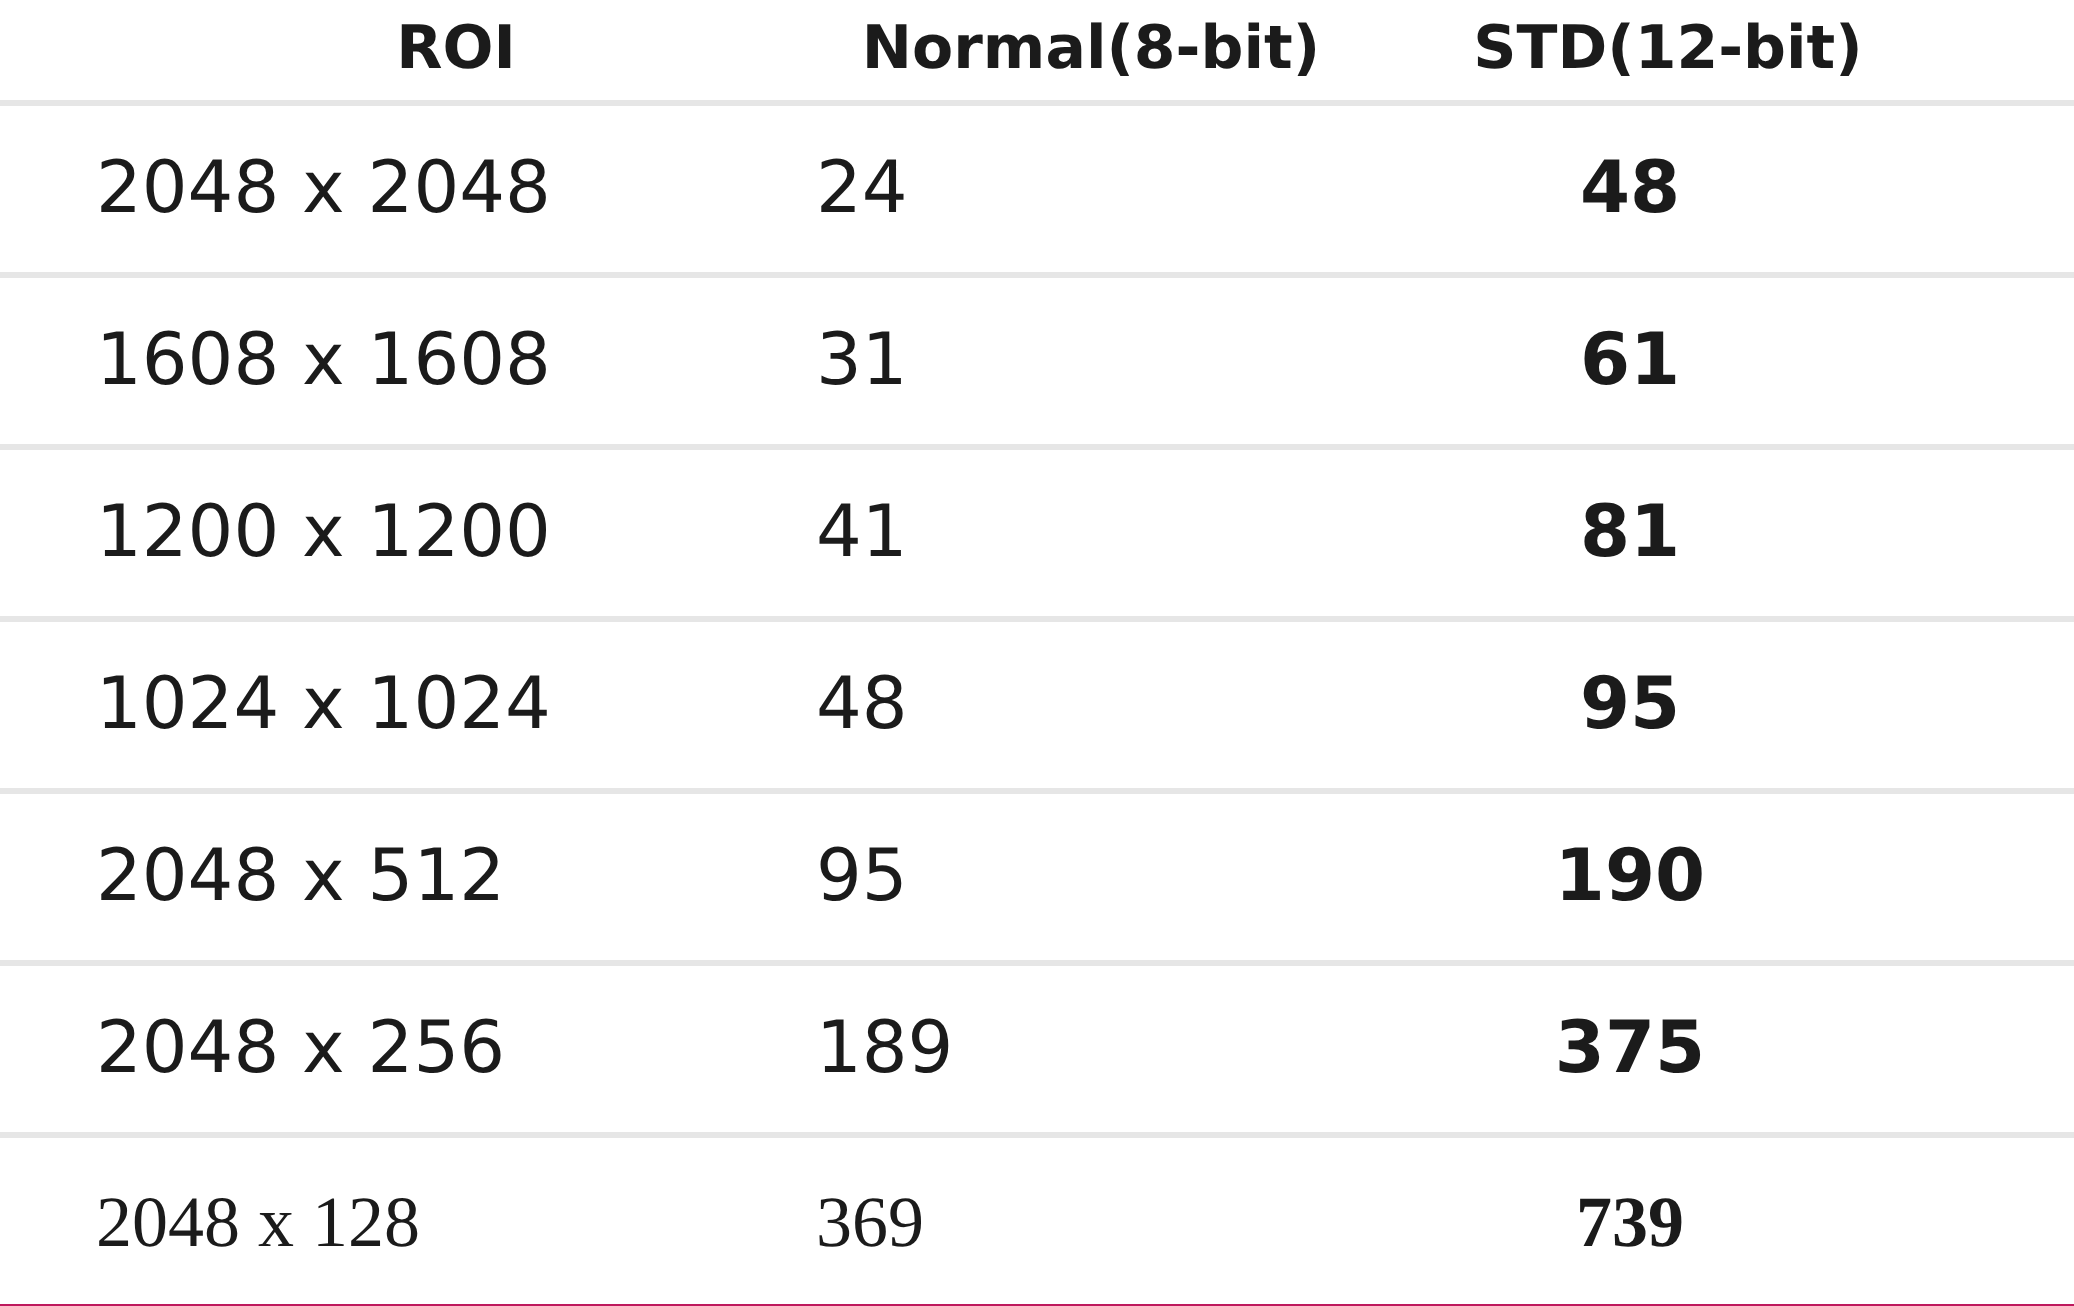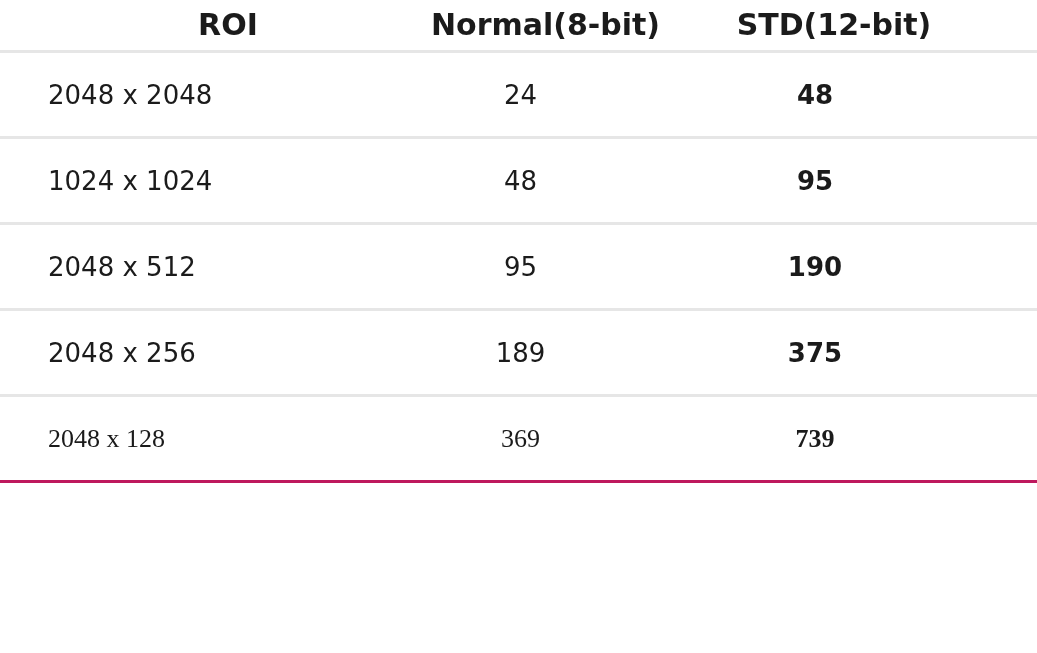--- a/index.html
+++ b/index.html
@@ -55,34 +55,33 @@
   }
   .roi-table tbody tr:last-child {
     border-bottom: 3px solid #be185d;
     font-family: Liberation Serif, serif;
   }
 
   .roi-table tbody td {
     height: 83px;
     padding: 0;
     vertical-align: middle;
-    font-size: 26px;
+    font-size: 36px;
     line-height: 1;
     color: #1b1b1b;
     border-left: 0;
     border-right: 0;
   }
 
   .roi-table tbody td.c-roi {
     text-align: left;
     padding-left: 48px;
     font-weight: normal;
   }
   .roi-table tbody td.c-normal {
-    text-align: center;
     padding-right: 50px;
     font-weight: normal;
   }
   .roi-table tbody td.c-std {
     text-align: center;
     padding-right: 90px;
     font-weight: bold;
   }
 </style>
 </head>
@@ -101,20 +100,30 @@
       <th class="h-std">STD(12-bit)</th>
     </tr>
   </thead>
   <tbody>
     <tr>
       <td class="c-roi">2048 x 2048</td>
       <td class="c-normal">24</td>
       <td class="c-std">48</td>
     </tr>
     <tr>
+      <td class="c-roi">1608 x 1608</td>
+      <td class="c-normal">31</td>
+      <td class="c-std">61</td>
+    </tr>
+    <tr>
+      <td class="c-roi">1200 x 1200</td>
+      <td class="c-normal">41</td>
+      <td class="c-std">81</td>
+    </tr>
+    <tr>
       <td class="c-roi">1024 x 1024</td>
       <td class="c-normal">48</td>
       <td class="c-std">95</td>
     </tr>
     <tr>
       <td class="c-roi">2048 x 512</td>
       <td class="c-normal">95</td>
       <td class="c-std">190</td>
     </tr>
     <tr>

